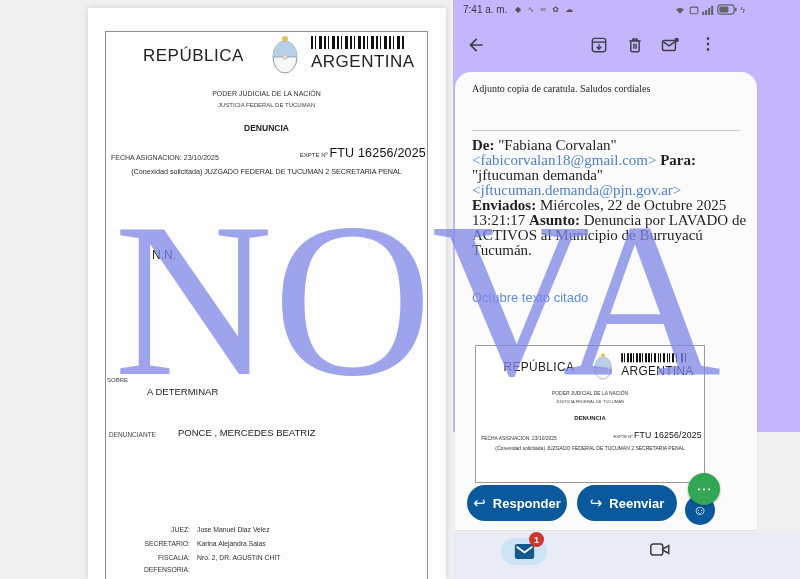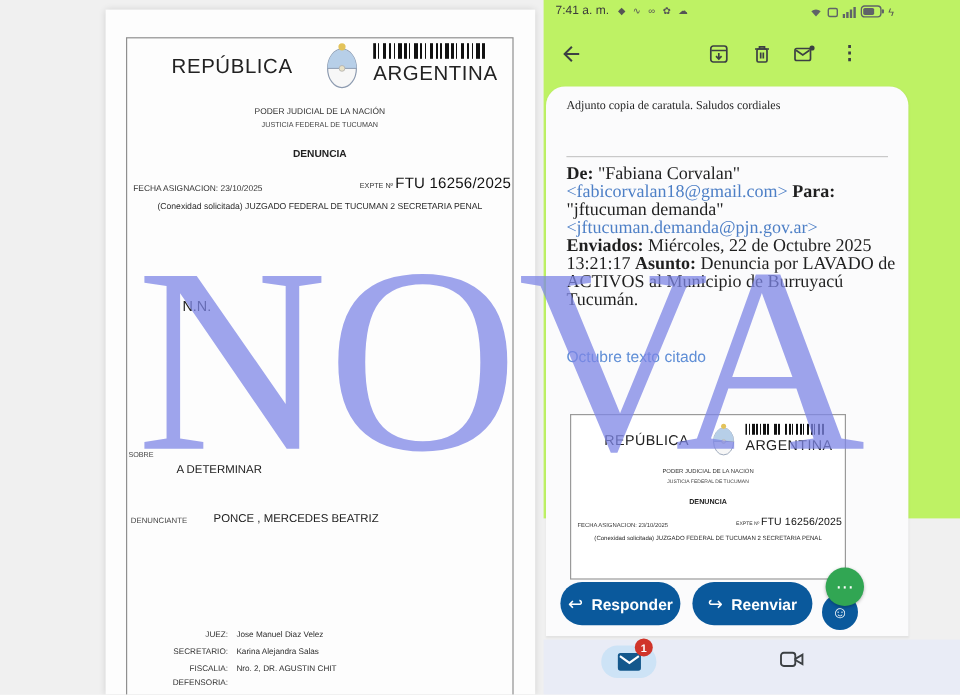--- a/index.html
+++ b/index.html
@@ -29,21 +29,21 @@
   .doc-nn{position:absolute;left:64px;top:240px;font-size:12px;color:#222;}
   .doc-sobre-label{position:absolute;left:19px;top:369px;font-size:6px;color:#444;}
   .doc-sobre{position:absolute;left:19px;top:378px;font-size:9.5px;color:#222;padding-left:40px;}
   .doc-den-label{position:absolute;left:21px;top:423px;font-size:6.5px;color:#444;}
   .doc-den{position:absolute;left:90px;top:419px;font-size:9.5px;color:#222;}
   .off-row{position:absolute;left:20px;width:300px;font-size:6.8px;color:#333;display:flex;}
   .off-row .lab{width:82px;text-align:right;flex:0 0 82px;}
   .off-row .val{margin-left:7px;color:#2e2e2e;}
 
   
-  .phone{position:absolute;left:453px;top:0;width:347px;height:432px;background:#bef264;color:#3c4043;}
+  .phone{position:absolute;left:453px;top:0;width:347px;height:432px;background:#c4b5fd;color:#3c4043;}
   .statusbar{position:absolute;left:0;top:0;width:100%;height:20px;font-size:10px;color:#3a3a3a;}
   .sb-time{position:absolute;left:10px;top:4px;}
   .sb-lefticons{position:absolute;left:62px;top:5px;font-size:8px;letter-spacing:2px;color:#555;}
   .sb-right{position:absolute;right:55px;top:4px;display:flex;align-items:center;gap:3px;}
   .bolt{font-size:9px;color:#555;}
 
   .appbar{position:absolute;left:0;top:20px;width:100%;height:50px;}
   .ab-icon{position:absolute;top:15px;width:20px;height:20px;}
   .overflow-glyph{position:absolute;top:14px;font-size:16px;font-weight:bold;color:#3c4043;}
 

